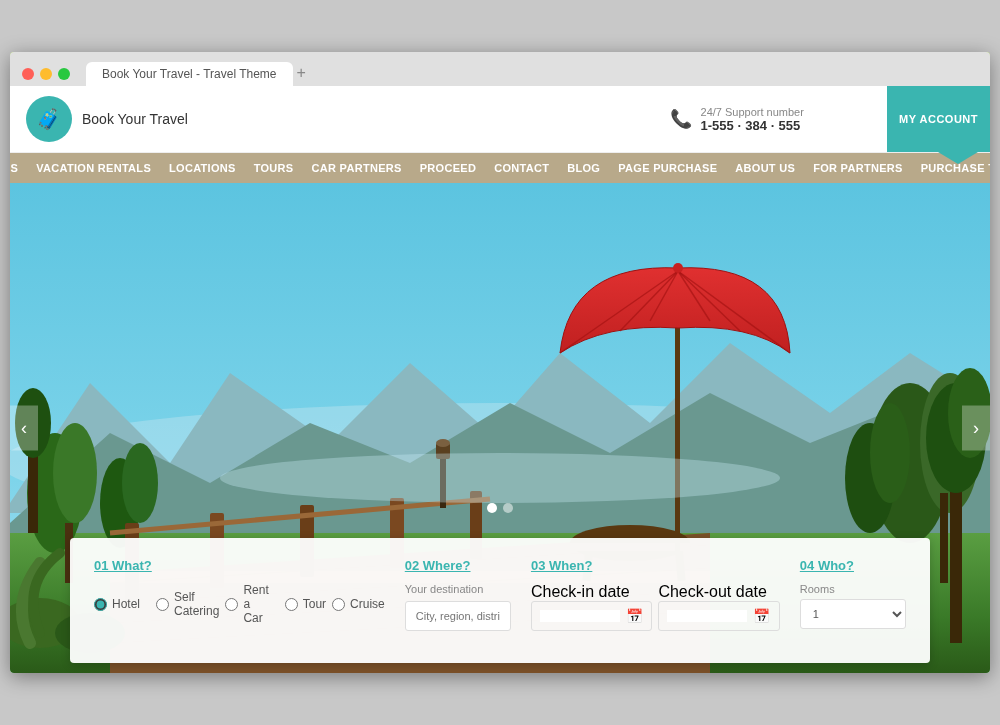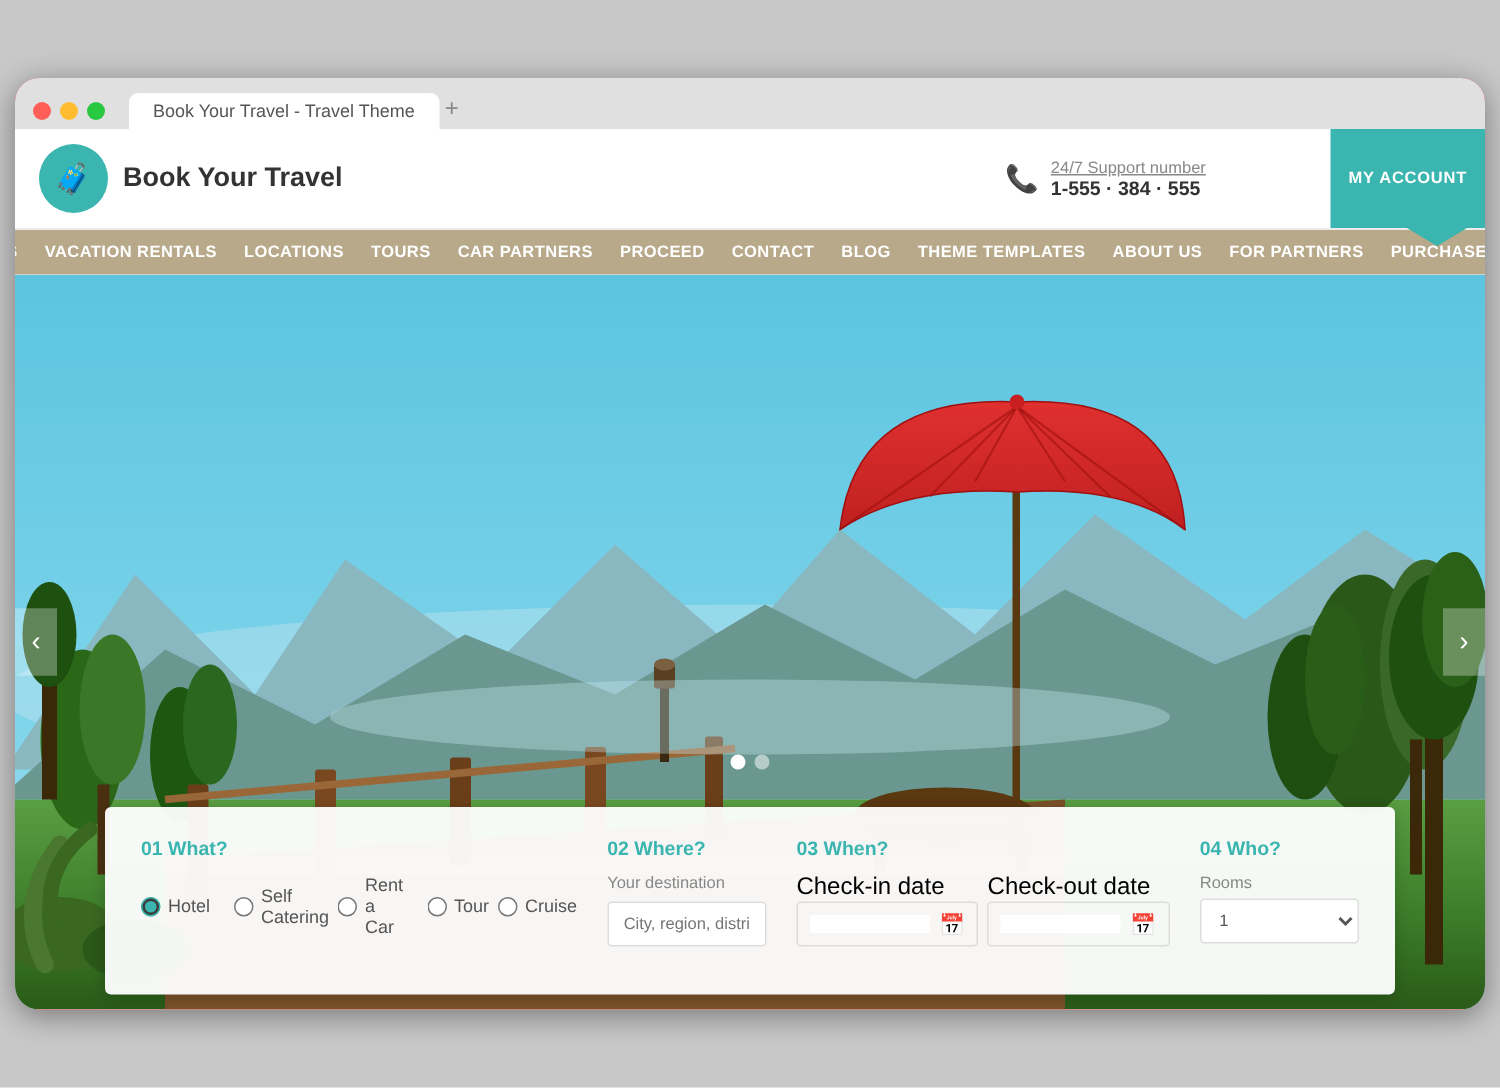--- a/index.html
+++ b/index.html
@@ -6,24 +6,24 @@
     body {
       background: #c8c8c8;
       display: flex;
       justify-content: center;
       align-items: center;
       min-height: 100vh;
       font-family: Arial, sans-serif;
     }
     .browser-window {
       width: 980px;
-      border-radius: 16px;
+      border-radius: 4px;
       overflow: hidden;
       box-shadow: 0 4px 20px rgba(0,0,0,0.4);
-      background: #ef4444;
+      background: #bef264;
     }
     .browser-chrome {
       background: #e0e0e0;
       padding: 10px 12px 0;
       display: flex;
       align-items: center;
       gap: 8px;
     }
     .browser-dots { display: flex; gap: 6px; }
     .browser-dot {
@@ -78,40 +78,39 @@
       width: 46px; height: 46px;
       background: #3ab5b0;
       border-radius: 50%;
       display: flex;
       align-items: center;
       justify-content: center;
       color: #fff;
       font-size: 20px;
     }
     .logo-text {
-      font-size: 18px;
-      font-weight: bold;
+      font-size: 14px;
+      font-weight: normal;
       color: #333;
       line-height: 1.2;
     }
     .header-center {
       display: flex;
       align-items: center;
       gap: 8px;
       flex: 1;
       justify-content: center;
     }
     .phone-icon {
       color: #3ab5b0;
       font-size: 18px;
     }
     .phone-info {
       font-size: 11px;
       color: #888;
-      text-decoration: underline;
     }
     .phone-number {
       font-size: 13px;
       font-weight: bold;
       color: #333;
     }
     .search-box {
       display: flex;
       align-items: center;
       border: 1px solid #ccc;
@@ -245,20 +244,21 @@
       display: grid;
       grid-template-columns: 1fr 1fr 1.2fr 1fr;
       gap: 20px;
       margin-bottom: 14px;
     }
     .form-section-title {
       font-size: 13px;
       font-weight: bold;
       color: #3ab5b0;
       margin-bottom: 10px;
+      text-decoration: underline;
     }
     .radio-group { display: flex; flex-direction: row; gap: 6px; }
     .radio-row { display: flex; gap: 16px; }
     .radio-item {
       display: flex;
       align-items: center;
       gap: 5px;
       font-size: 12px;
       color: #555;
       cursor: pointer;
@@ -369,21 +369,21 @@
 
     <nav class="site-nav">
       <a href="#">HOTELS</a>
       <a href="#">VACATION RENTALS</a>
       <a href="#">LOCATIONS</a>
       <a href="#">TOURS</a>
       <a href="#">CAR PARTNERS</a>
       <a href="#">PROCEED</a>
       <a href="#">CONTACT</a>
       <a href="#">BLOG</a>
-      <a href="#">THEME TEMPLATES</a>
+      <a href="#">PAGE PURCHASE</a>
       <a href="#">ABOUT US</a>
       <a href="#">FOR PARTNERS</a>
       <a href="#">PURCHASE THEME</a>
     </nav>
 
     <div class="hero-section">
 
       <svg style="position:absolute;top:0;left:0;width:100%;height:100%;" viewBox="0 0 980 490" preserveAspectRatio="xMidYMid slice">
 
         <defs>

